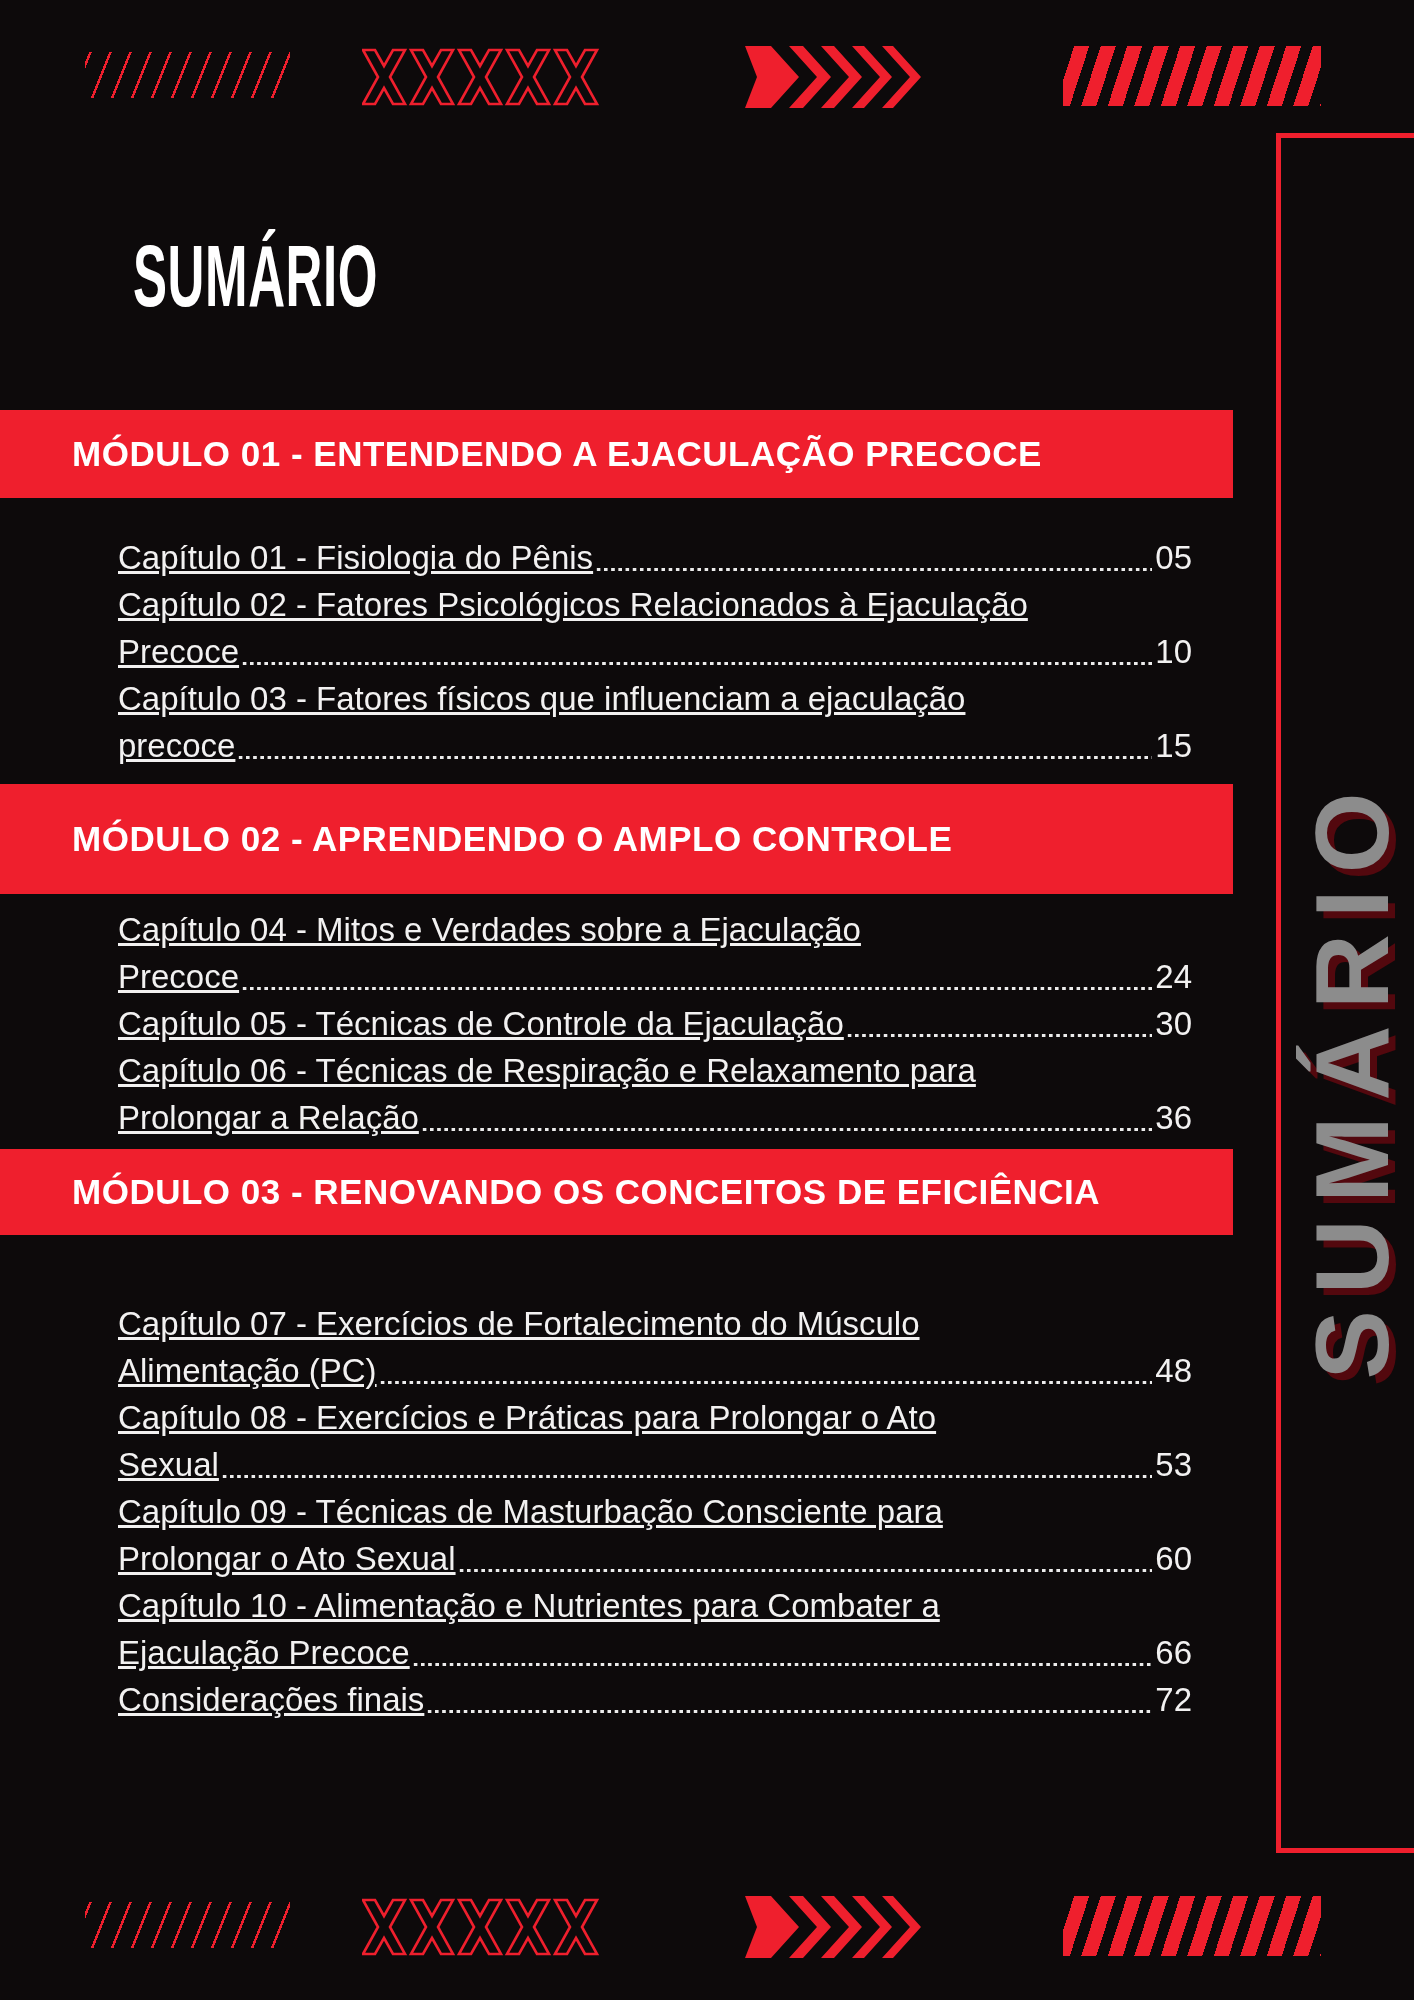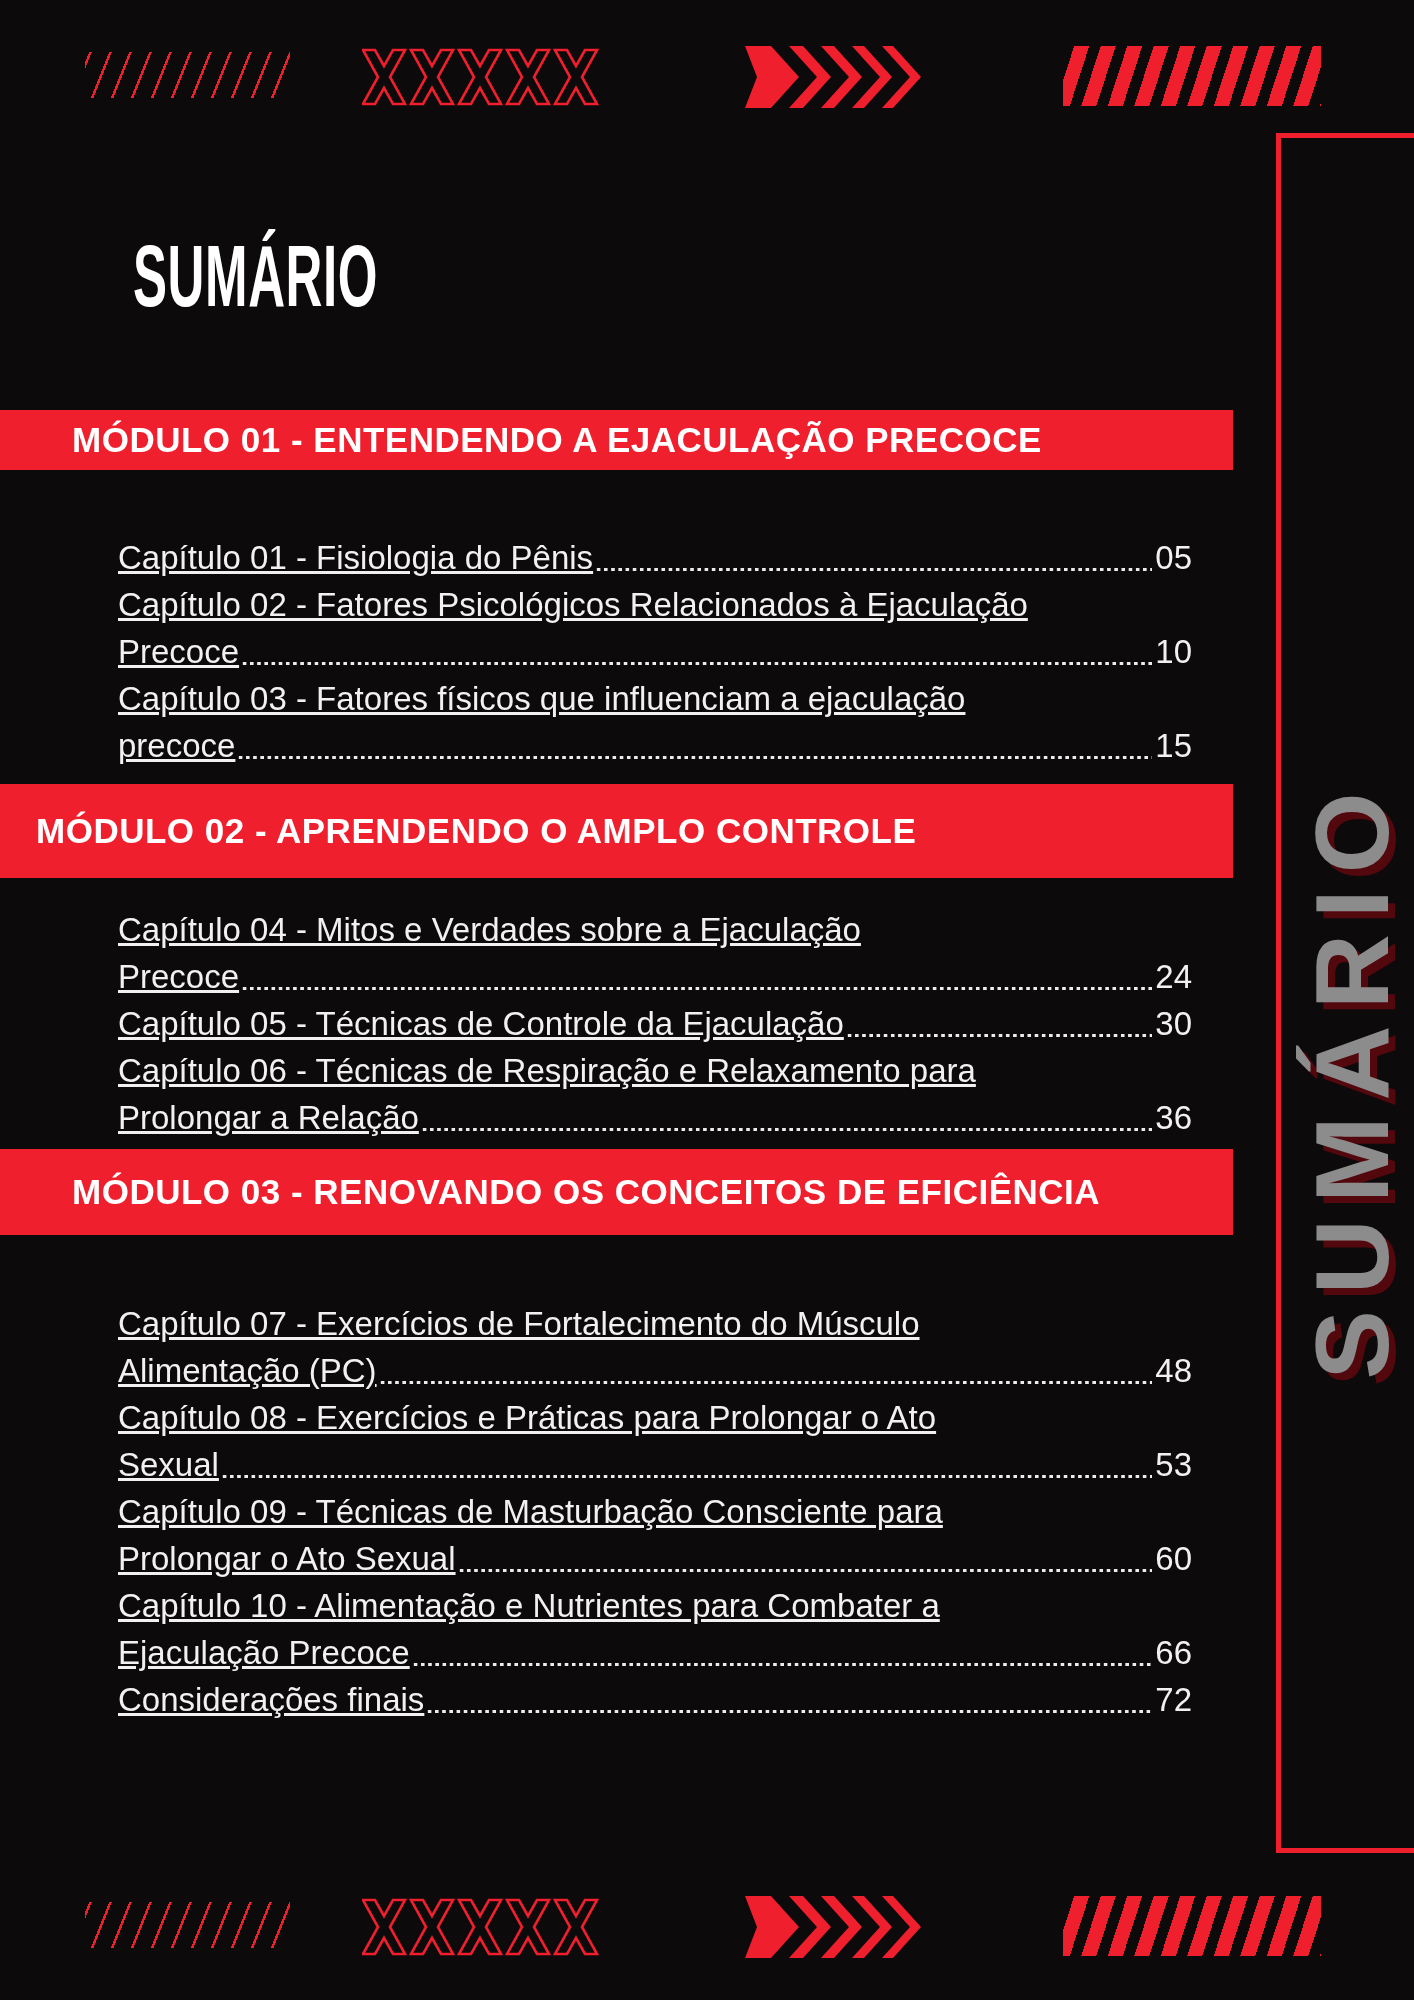--- a/index.html
+++ b/index.html
@@ -57,22 +57,22 @@
     color:var(--muted);text-shadow:-7px 7px 0 var(--shadow);
     white-space:nowrap;line-height:1;
   }
 
   
   .banner{
     position:absolute;left:0;width:1233px;background:var(--accent);
     display:flex;align-items:center;box-sizing:border-box;padding-left:72px;
     color:#FFFFFF;font-weight:800;font-size:35px;letter-spacing:0.5px;white-space:nowrap;
   }
-  .banner.b1{top:410px;height:60px;}
-  .banner.b2{top:784px;height:94px;padding-left:36px;}
+  .banner.b1{top:410px;height:88px;}
+  .banner.b2{top:784px;height:110px;}
   .banner.b3{top:1149px;height:86px;}
 
   
   .toc{position:absolute;left:118px;width:1074px;color:var(--text);font-size:33px;}
   .toc.t1{top:534px;}
   .toc.t2{top:906px;}
   .toc.t3{top:1276px;margin-top:24px;}
   .toc-line{display:flex;align-items:baseline;height:47px;line-height:47px;white-space:nowrap;}
   .toc-text{flex:0 0 auto;text-decoration:underline;}
   .toc-page{flex:0 0 auto;}

